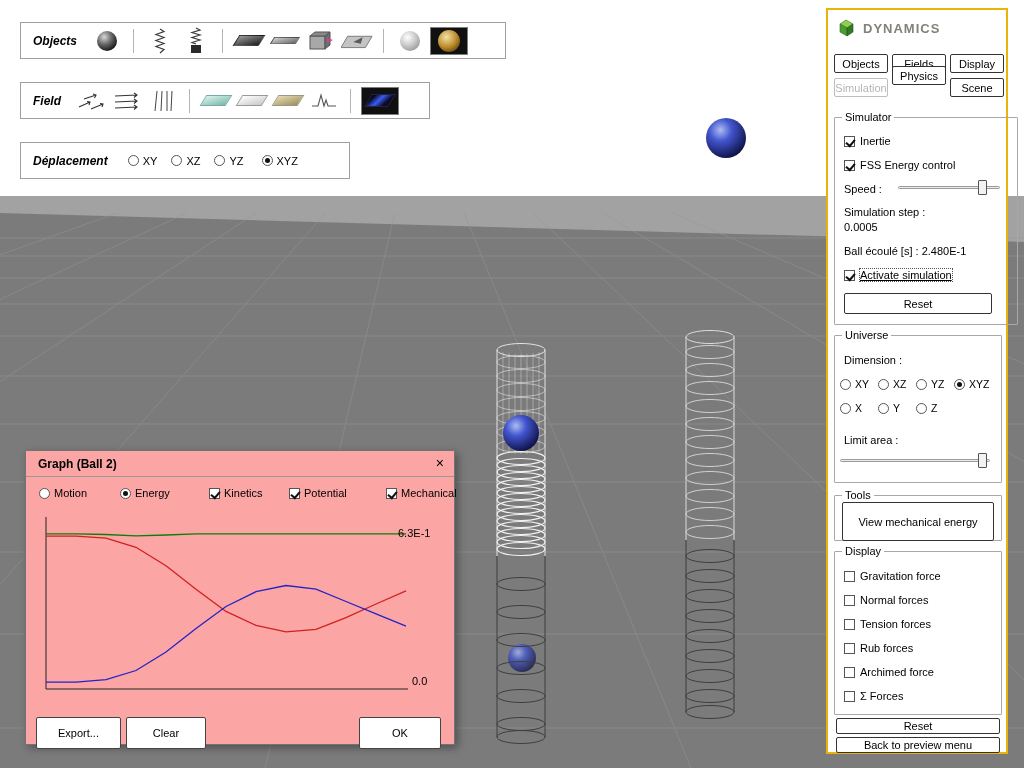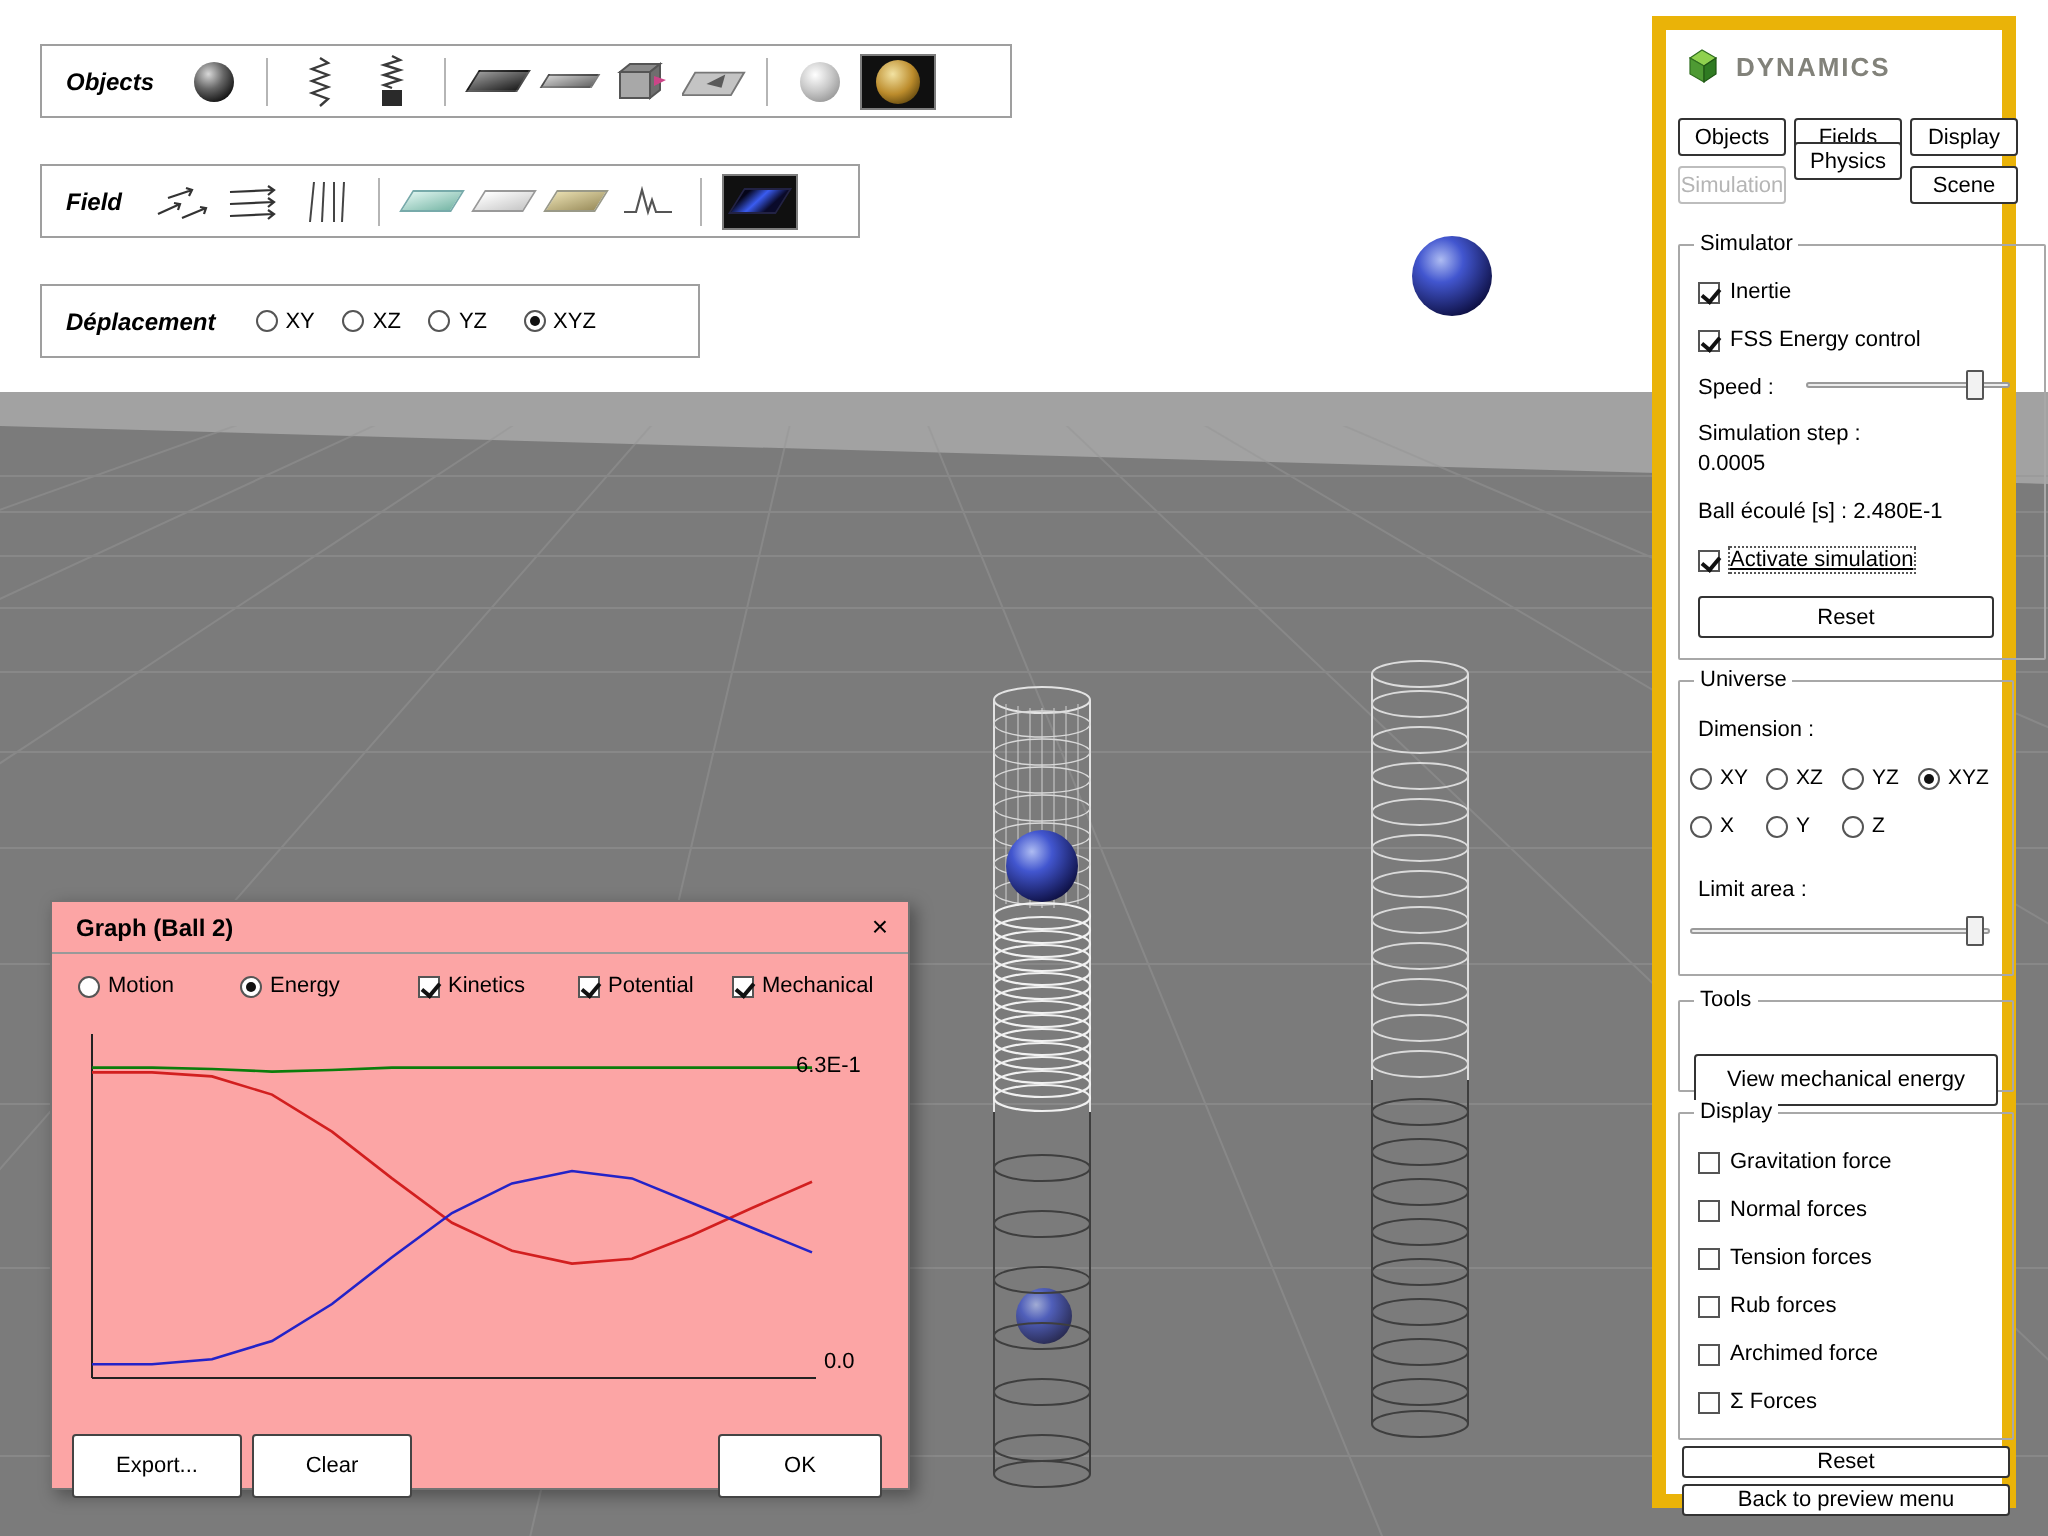--- a/index.html
+++ b/index.html
@@ -23,21 +23,21 @@
   .ropt,.copt{display:inline-flex;align-items:center;gap:4px;white-space:nowrap;cursor:pointer}
   .radio{width:11px;height:11px;border:1px solid #555;border-radius:50%;background:#fff;position:relative;flex:none}
   .radio.sel::after{content:"";position:absolute;left:2px;top:2px;width:5px;height:5px;border-radius:50%;background:#111}
   .cb{width:11px;height:11px;border:1px solid #555;background:#fff;position:relative;flex:none}
   .cb.ck::after{content:"";position:absolute;left:1px;top:2px;width:7px;height:4px;border-left:2px solid #111;border-bottom:2px solid #111;transform:rotate(-50deg)}
 
   .btn{background:#fff;border:1px solid #333;border-radius:2px;font-size:11px;font-family:inherit;text-align:center;padding:0;cursor:pointer}
   .btn.disabled{color:#b5b5b5;border-color:#bdbdbd}
 
   
-  #panel{position:absolute;left:826px;top:8px;width:182px;height:746px;background:#fff;border:7px solid #eab308}
+  #panel{position:absolute;left:826px;top:8px;width:182px;height:746px;background:#fff;border:2px solid #eab308}
   #panel .abs{position:absolute}
   .brand{position:absolute;left:8px;top:8px;display:flex;align-items:center;gap:7px}
   .brand-text{font-weight:bold;font-size:13px;letter-spacing:1px;color:#82827a}
   .group{position:absolute;border:1px solid #a8a8a8;border-radius:1px}
   .glabel{position:absolute;top:-7px;left:7px;background:#fff;padding:0 3px;font-size:11px;white-space:nowrap}
   .crow{position:absolute;display:flex;align-items:center;gap:5px;white-space:nowrap;cursor:pointer}
   .slider{position:absolute;height:15px;cursor:pointer}
   .slider .track{position:absolute;left:0;right:0;top:6px;height:3px;background:#ececec;border:1px solid #9a9a9a;border-radius:2px}
   .slider .thumb{position:absolute;top:0;width:9px;height:15px;background:#f2f2f2;border:1px solid #555;border-radius:1px}
   .u-dotted{text-decoration:underline;outline:1px dotted #555}
@@ -323,21 +323,21 @@
       <span>Energy</span>
     </label>
   <label class="copt gw-ctl" style="left:183px">
       <span class="cb ck"></span>
       <span>Kinetics</span>
     </label>
   <label class="copt gw-ctl" style="left:263px">
       <span class="cb ck"></span>
       <span>Potential</span>
     </label>
-  <label class="copt gw-ctl" style="left:340px">
+  <label class="copt gw-ctl" style="left:360px">
       <span class="cb ck"></span>
       <span>Mechanical</span>
     </label>
 
   <svg id="gw-plot" width="414" height="192">
     <line x1="12" y1="6" x2="12" y2="178" stroke="#222" stroke-width="1"></line>
     <line x1="12" y1="178" x2="374" y2="178" stroke="#222" stroke-width="1"></line>
     <g id="plot-series">
         <polyline points="12.0,22.8 42.0,22.8 72.0,23.5 102.0,24.8 132.0,24.0 162.0,22.8 192.0,22.8 222.0,22.8 252.0,22.8 282.0,22.8 312.0,22.8 342.0,22.8 372.0,22.8" fill="none" stroke="#0b7d0b" stroke-width="1.3"></polyline>
         <polyline points="12.0,25.2 42.0,25.2 72.0,27.2 102.0,36.3 132.0,54.8 162.0,78.2 192.0,100.4 222.0,114.4 252.0,120.8 282.0,118.4 312.0,106.6 342.0,93.0 372.0,79.9" fill="none" stroke="#d21f1f" stroke-width="1.3"></polyline>
@@ -431,21 +431,21 @@
     </label>
   <span class="abs" style="left:16px;top:424px">Limit area :</span>
   <div class="slider" style="left:12px;top:443px;width:150px">
     <div class="track"></div>
     <div class="thumb" style="left:92%"></div>
   </div>
 
   <div class="group" style="left:6px;top:485px;width:168px;height:46px">
     <span class="glabel">Tools</span>
   </div>
-  <button class="btn abs" style="left:14px;top:512px;width:152px;height:26px">View mechanical energy</button>
+  <button class="btn abs" style="left:14px;top:492px;width:152px;height:39px">View mechanical energy</button>
 
   <div class="group" style="left:6px;top:541px;width:168px;height:164px">
     <span class="glabel">Display</span>
   </div>
   <label class="crow" style="left:16px;top:560px">
       <span class="cb"></span>
       <span>Gravitation force</span>
     </label>
   <label class="crow" style="left:16px;top:584px">
       <span class="cb"></span>

